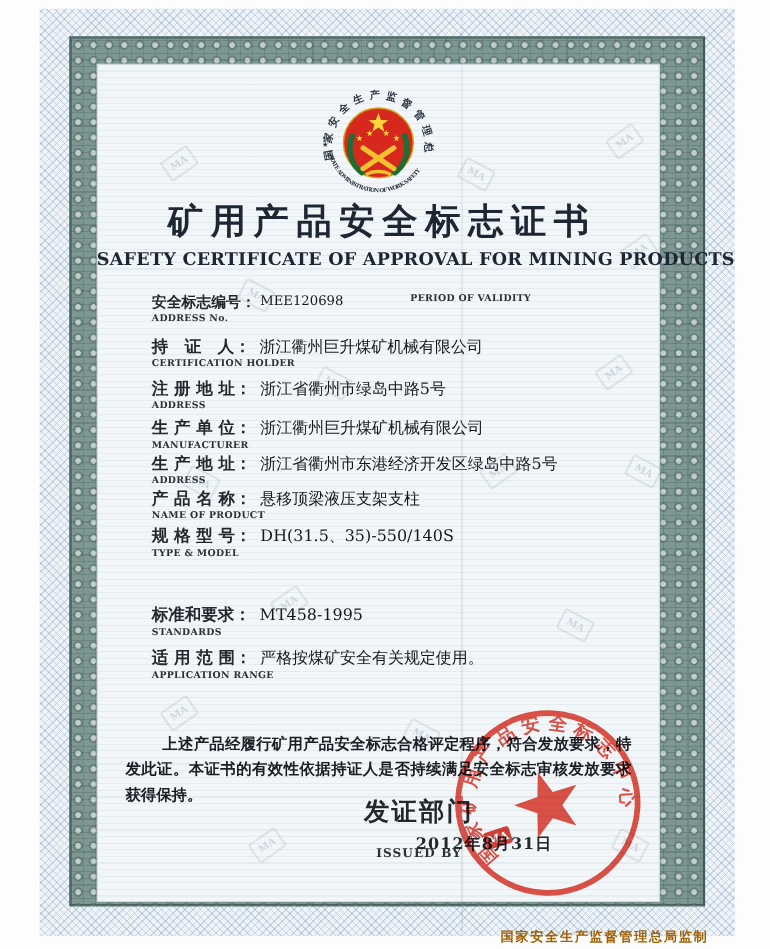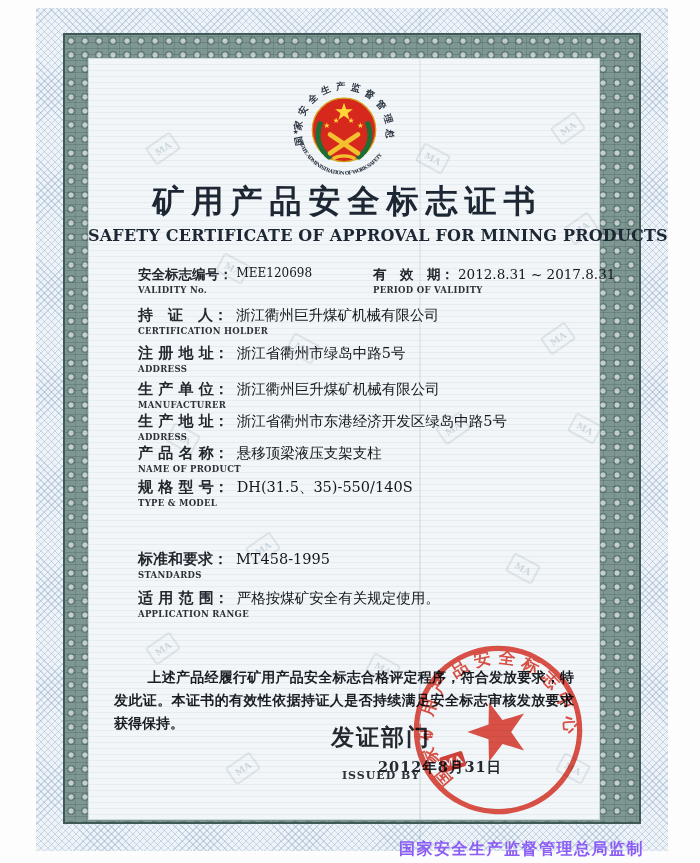--- a/index.html
+++ b/index.html
@@ -63,22 +63,22 @@
     font-size:14px;font-weight:600;line-height:23px;color:#1a1e24;text-indent:2.4em;text-align:justify;}
 
   .issuer{position:absolute;top:664px;left:228px;width:130px;text-align:center;}
   .issuer .cn{font-size:23px;font-weight:bold;letter-spacing:2px;}
   .issuer .en2{font-size:11px;font-weight:bold;letter-spacing:1px;margin-top:16px;color:#2c3138;}
   .issue-date{position:absolute;top:700px;left:290px;font-size:14.5px;font-weight:bold;letter-spacing:1px;}
 
   .stamp{position:absolute;left:320px;top:582px;width:180px;height:180px;
     transform:rotate(-18deg);opacity:.88;mix-blend-mode:multiply;pointer-events:none;}
 
-  .footer{position:absolute;right:56px;bottom:3px;font-size:16px;letter-spacing:1.5px;
-    color:#8b5cf6;font-weight:600;}
+  .footer{position:absolute;right:56px;bottom:3px;font-size:12px;letter-spacing:1.5px;
+    color:#a16207;font-weight:600;}
 </style>
 </head>
 <body>
 
 <div class="page">
   <div class="hatch"></div>
   <div class="band"></div>
 
   <div class="inner">
 
@@ -131,27 +131,23 @@
 
     <div class="title">矿用产品安全标志证书</div>
     <div class="subtitle">SAFETY CERTIFICATE OF APPROVAL FOR MINING PRODUCTS</div>
 
     <div class="row1">
       <div class="cell-l">
         <div class="line">
           <span class="lab cn">安全标志编号：</span>
           <span class="val v">MEE120698</span>
         </div>
-        <div class="en">VALIDITY No.</div>
+        <div class="en">ADDRESS No.</div>
       </div>
       <div class="cell-r">
-        <div class="line">
-          <span class="lab cn">有　效　期：</span>
-          <span class="val v" style="font-size:13.5px">2012.8.31 ~ 2017.8.31</span>
-        </div>
         <div class="en">PERIOD OF VALIDITY</div>
       </div>
     </div>
 
     <div class="frow" style="top:248px">
       <div class="line">
           <span class="lab cn">持　证　人：</span>
           <span class="val v">浙江衢州巨升煤矿机械有限公司</span>
         </div>
       <div class="en">CERTIFICATION HOLDER</div>

